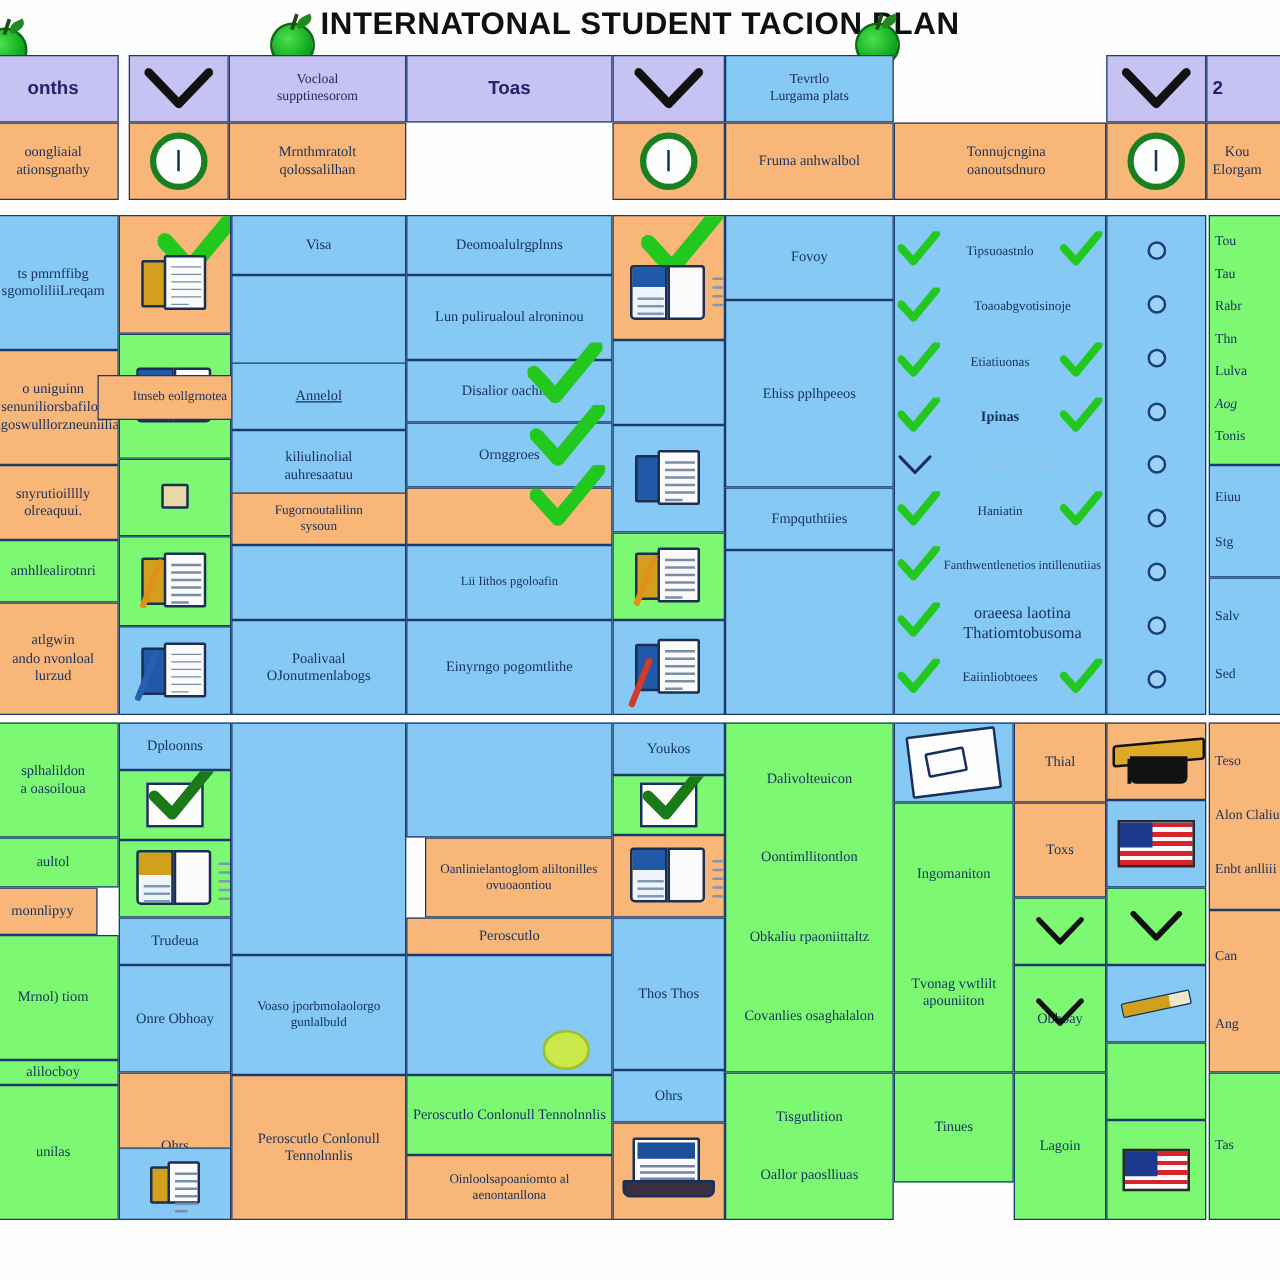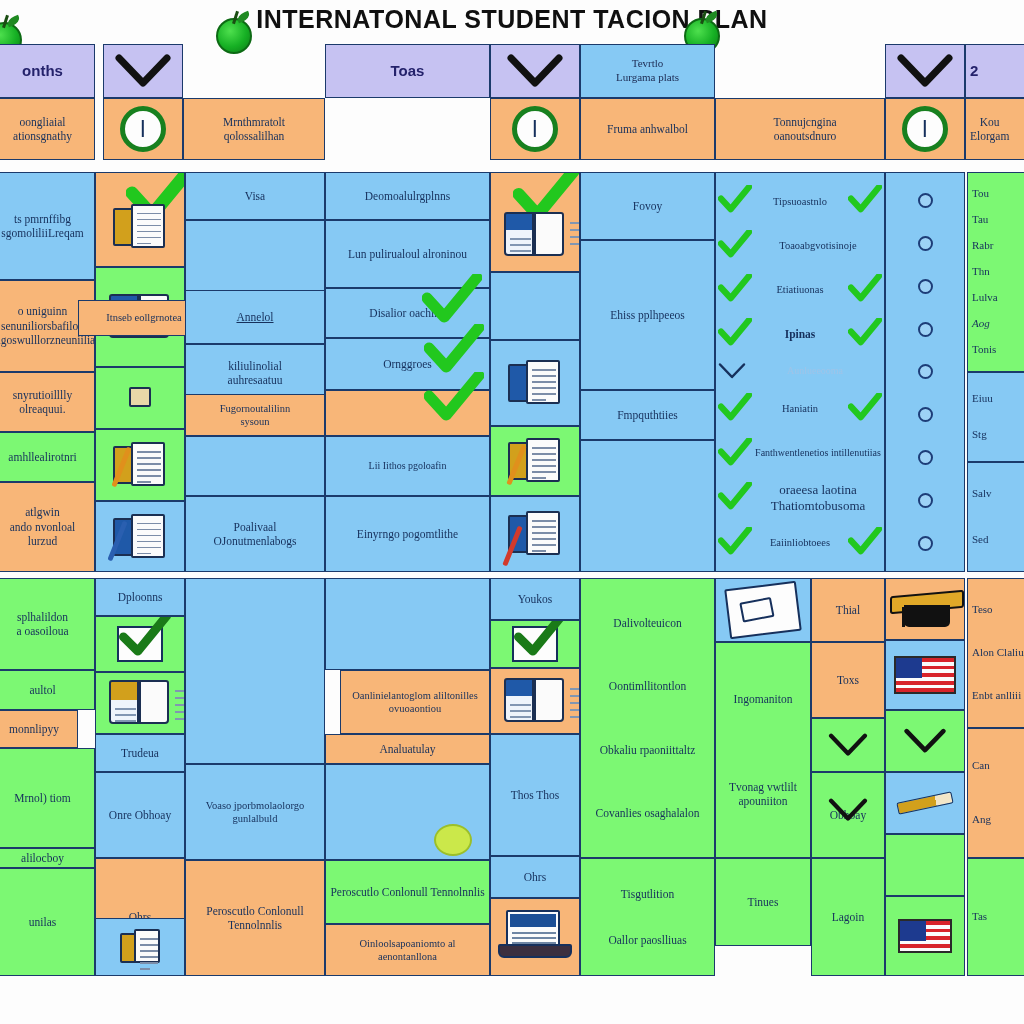--- a/index.html
+++ b/index.html
@@ -155,20 +155,22 @@
   <div class="cell lav hdr" style="left:-10px; top:44px; width:105px; height:54px;">onths</div>
 
   <div class="cell lav" style="left:103px; top:44px; width:80px; height:54px;">
     <span class="chev">
       <svg width="56" height="34" viewBox="0 0 56 34">
           <path d="M4 4 L28 29 L52 4" fill="none" stroke="#111" stroke-width="7" stroke-linecap="round" stroke-linejoin="round"></path>
         </svg>
     </span>
   </div>
 
+  <div class="cell lav sub" style="left:183px; top:44px; width:142px; height:54px; white-space:pre-line;">Vocloal
+supptinesorom</div>
 
   <div class="cell lav hdr" style="left:325px; top:44px; width:165px; height:54px;">Toas</div>
 
   <div class="cell lav" style="left:490px; top:44px; width:90px; height:54px;">
     <span class="chev">
       <svg width="58" height="34" viewBox="0 0 56 34">
           <path d="M4 4 L28 29 L52 4" fill="none" stroke="#111" stroke-width="7" stroke-linecap="round" stroke-linejoin="round"></path>
         </svg>
     </span>
   </div>
@@ -551,21 +553,21 @@
         </span>
     </span>
   </div>
 
   <div class="cell blue" style="left:185px; top:578px; width:140px; height:186px;"></div>
   <div class="cell blue" style="left:185px; top:764px; width:140px; height:96px; font-size:10.5px;">Voaso jporbmolaolorgo gunlalbuld</div>
   <div class="cell orange" style="left:185px; top:860px; width:140px; height:116px; white-space:pre-line;">Peroscutlo Conlonull Tennolnnlis</div>
 
   <div class="cell blue" style="left:325px; top:578px; width:165px; height:92px;"></div>
   <div class="cell orange" style="left:340px; top:670px; width:150px; height:64px; white-space:pre-line; font-size:10.5px;">Oanlinielantoglom aliltonilles ovuoaontiou</div>
-  <div class="cell orange" style="left:325px; top:734px; width:165px; height:30px;">Analuatulay</div>
+  <div class="cell orange" style="left:325px; top:734px; width:165px; height:30px;">Peroscutlo</div>
   <div class="cell blue" style="left:325px; top:764px; width:165px; height:96px;">
     
   </div>
   <div class="cell green" style="left:325px; top:860px; width:165px; height:64px; white-space:pre-line;">Peroscutlo Conlonull Tennolnnlis</div>
   <div class="cell orange" style="left:325px; top:924px; width:165px; height:52px; white-space:pre-line; font-size:10.5px;">Oinloolsapoaniomto al aenontanllona</div>
 
   <span class="ic" style="left:434px; top:824px; width:38px; height:32px; border-radius:50%; background:#cbe84a; border:2px solid #9bbf2a;"></span>
 
   <div class="cell blue" style="left:490px; top:578px; width:90px; height:42px;">Youkos</div>
   <div class="cell green" style="left:490px; top:620px; width:90px; height:48px;">

